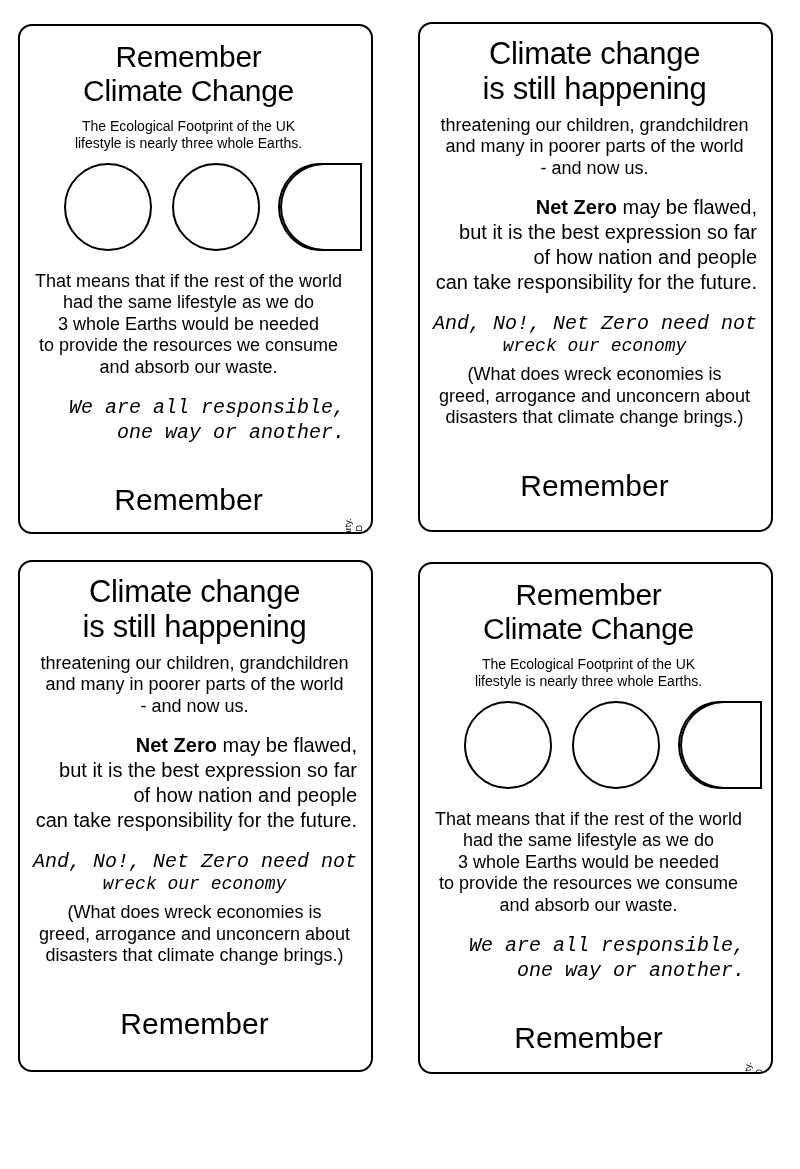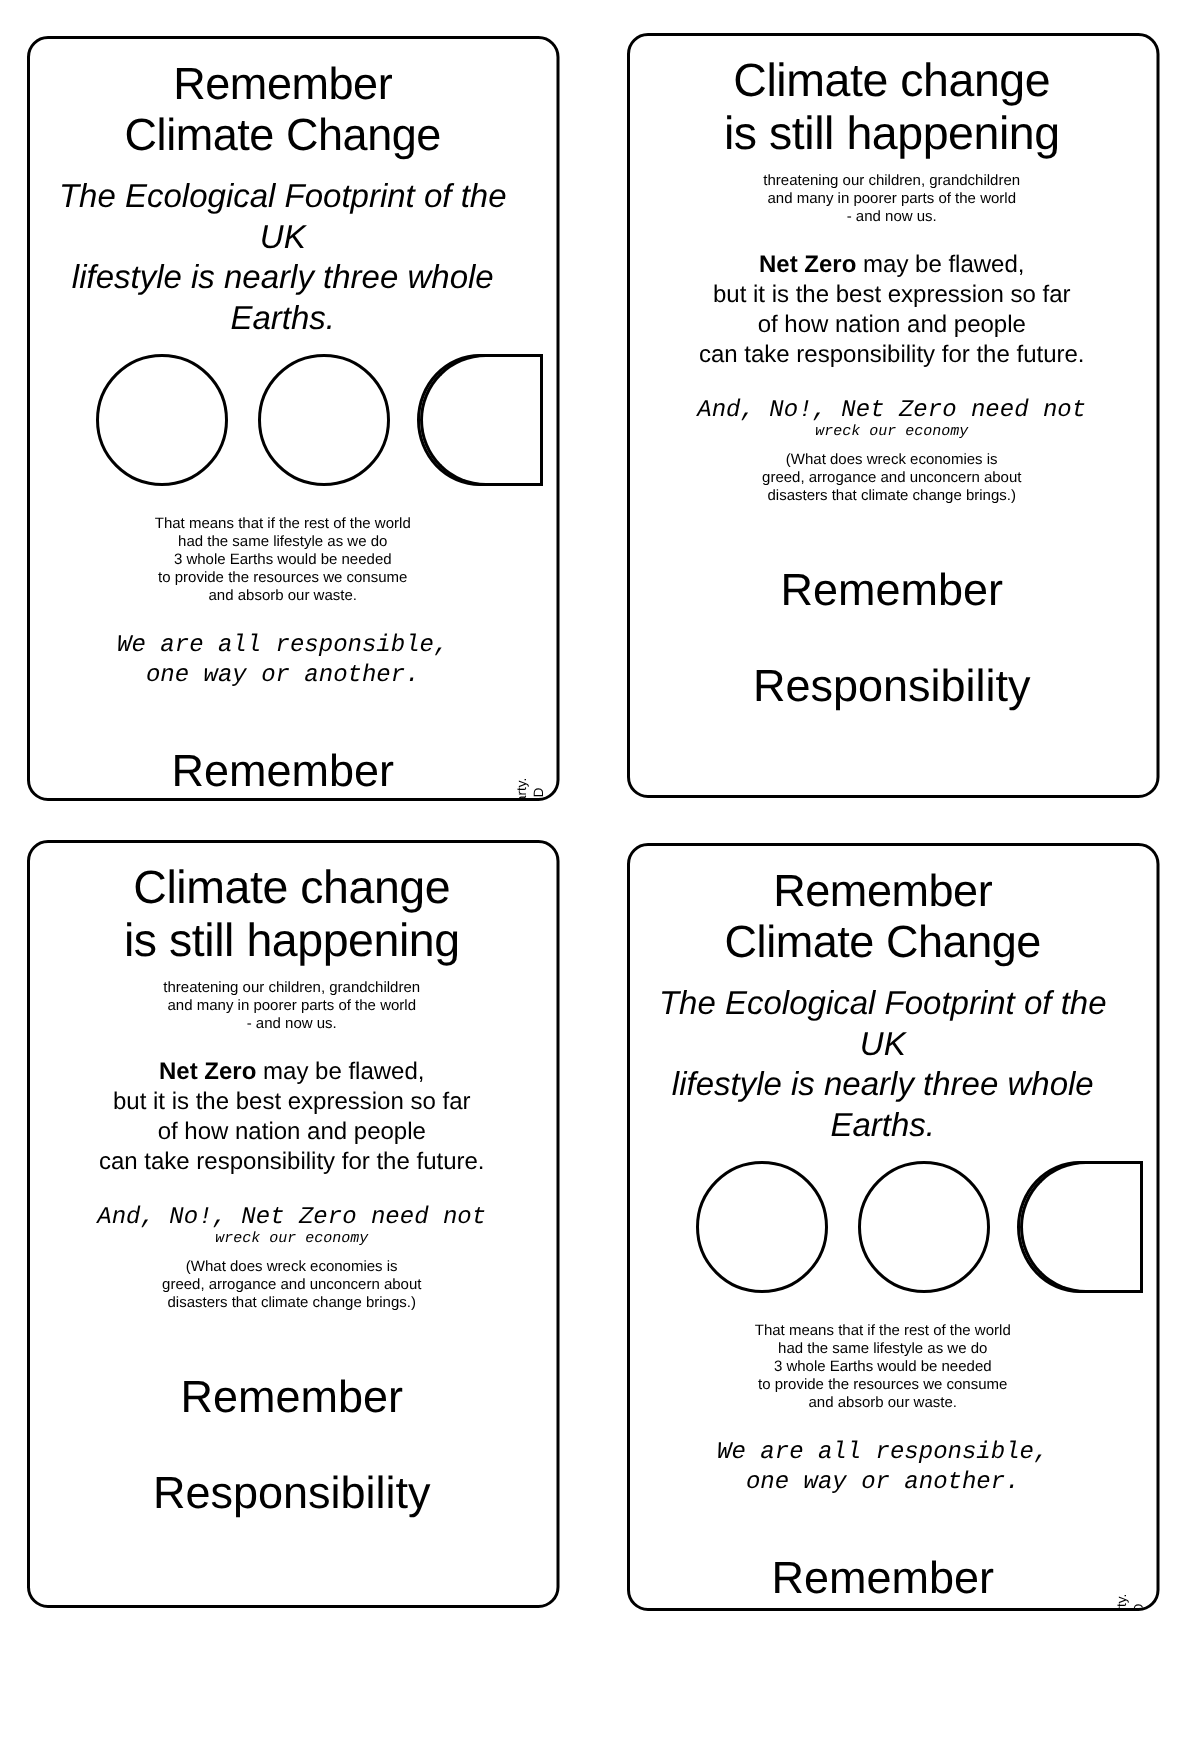--- a/index.html
+++ b/index.html
@@ -54,34 +54,34 @@
     font-size: 30px;
     font-weight: normal;
     line-height: 1.14;
     margin: 0;
     letter-spacing: -0.3px;
   }
   h1.title.big {
     font-size: 31px;
   }
   .sub {
-    font-size: 22px;
+    font-size: 14px;
     line-height: 1.22;
     margin: 0;
-    font-style: italic;
   }
   .small {
-    font-size: 10px;
+    font-size: 18px;
     line-height: 1.2;
     margin: 0;
   }
   .mid {
-    font-size: 16px;
+    font-size: 20px;
     line-height: 1.25;
     margin: 0;
+    text-align: right;
   }
   .italic {
     font-style: italic;
     font-family: Liberation Mono, monospace;
   }
   .bold {
     font-weight: bold;
   }
   .bigline {
     font-size: 30px;

